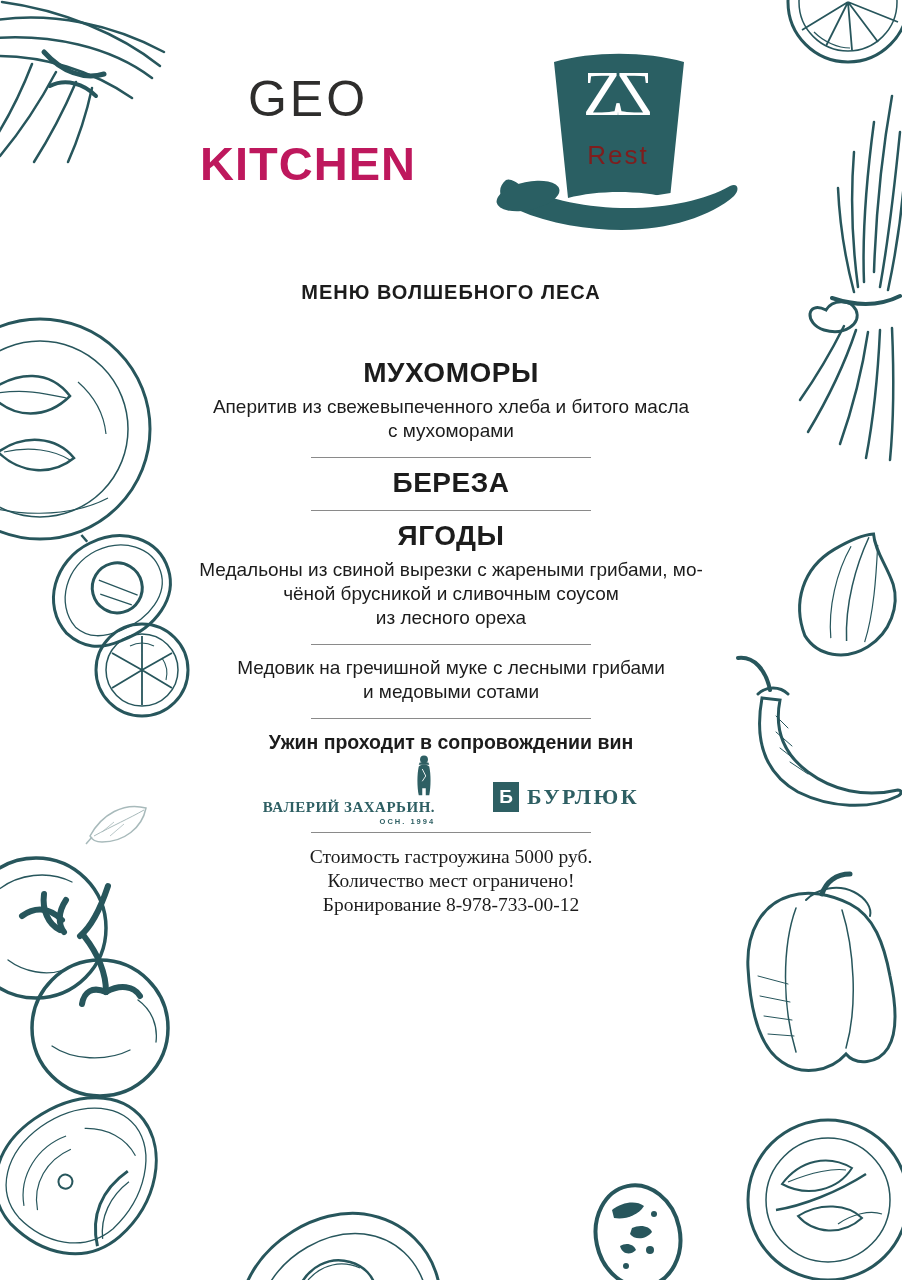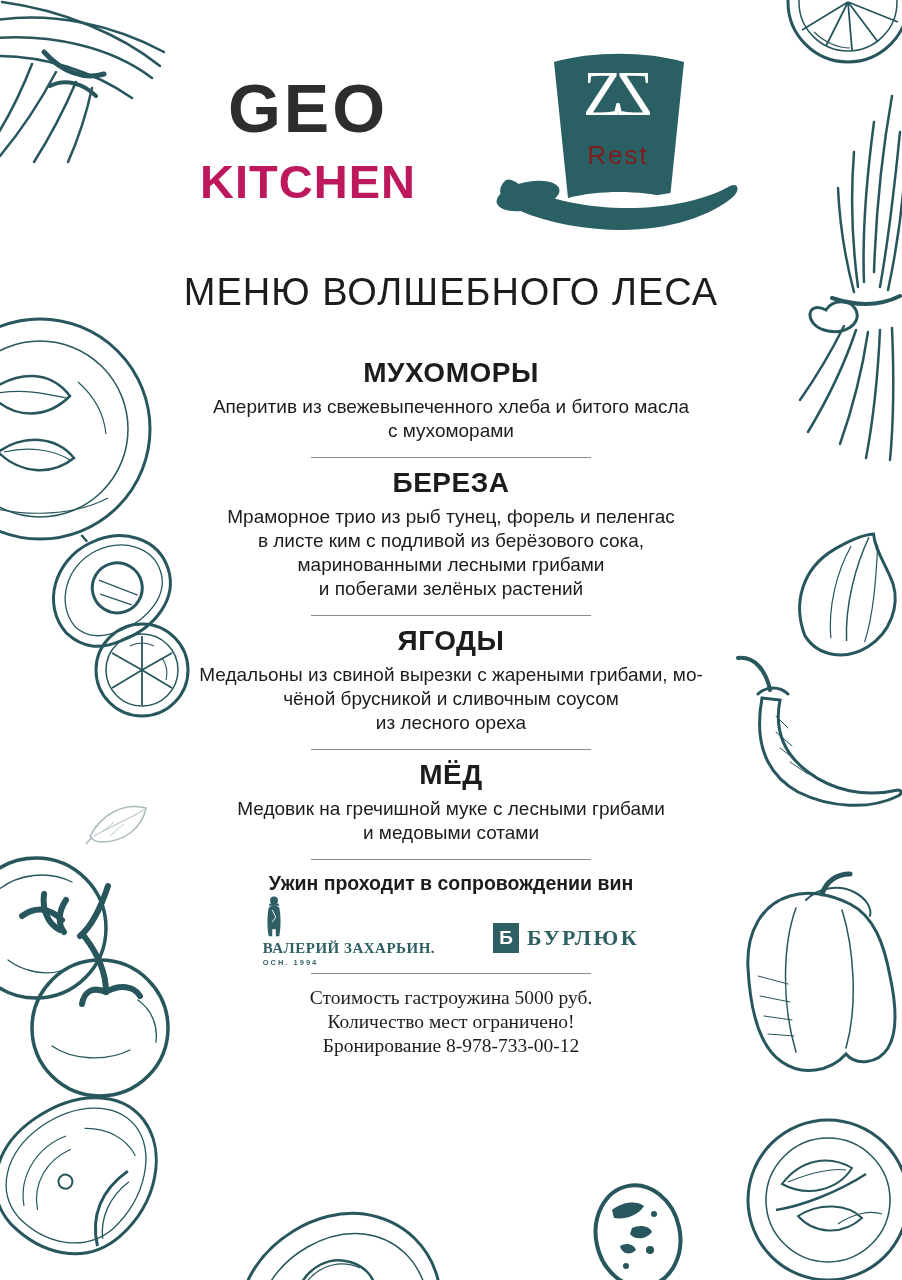--- a/index.html
+++ b/index.html
@@ -5,42 +5,42 @@
   html,body{margin:0;padding:0;}
   body{background:#e8e8e8;font-family:"Liberation Sans","DejaVu Sans",sans-serif;}
   .page{position:relative;width:902px;height:1280px;background:#ffffff;overflow:hidden;margin:0 auto;}
 
   
   .deco{position:absolute;pointer-events:none;}
   .deco svg{display:block;}
 
   
   .geo-logo{position:absolute;left:152px;top:74px;width:312px;text-align:center;line-height:1;}
-  .geo-line{font-size:68px;font-weight:700;letter-spacing:3px;color:#2e2d2c;}
+  .geo-line{font-size:50px;font-weight:400;letter-spacing:3px;color:#2e2d2c;}
   .kitchen-line{font-size:47px;font-weight:800;letter-spacing:1px;color:#be185d;margin-top:16px;}
 
   .hat{position:absolute;left:492px;top:48px;width:252px;height:186px;}
   .hat svg{position:absolute;left:0;top:0;}
   .hat-monogram{position:absolute;left:0;top:14px;width:100%;text-align:center;
     font-family:"Liberation Serif","DejaVu Serif",serif;font-size:64px;line-height:64px;
     color:#ffffff;letter-spacing:-4px;}
   .hat-monogram .mirror{display:inline-block;transform:scaleX(-1);}
   .hat-rest{position:absolute;left:0;top:92px;width:100%;text-align:center;
     font-size:26px;font-weight:400;letter-spacing:2px;color:#7f1d1d;}
 
   
   .menu{position:absolute;top:276px;left:151px;width:600px;text-align:center;color:#1c1c1c;}
-  .menu-title{font-size:38px;line-height:32px;font-weight:400;letter-spacing:1px;margin:0 0 52px;text-align:center;}
+  .menu-title{font-size:20px;line-height:32px;font-weight:700;letter-spacing:1px;margin:0 0 52px;text-align:center;}
   .menu-section h2{font-size:28px;line-height:26px;font-weight:700;letter-spacing:0.5px;margin:12px 0 9px;}
   .menu-section p{font-size:19px;line-height:24px;font-weight:500;margin:0;white-space:pre-line;}
   .divider{width:280px;border:0;border-top:1.5px solid #8a8a8a;margin:14px auto 11px;}
 
   .wine-note{font-size:19.5px;line-height:24px;font-weight:700;margin:0 0 12px;}
   .wine-row{display:flex;justify-content:center;align-items:flex-end;gap:58px;height:60px;}
-  .zakharin{display:flex;flex-direction:column;align-items:flex-start;color:#2e5f63;}
+  .zakharin{display:flex;flex-direction:column;align-items:flex-end;color:#2e5f63;}
   .zakharin-name{font-family:"Liberation Serif","DejaVu Serif",serif;font-weight:700;
     font-size:15px;letter-spacing:0.5px;margin-top:2px;}
   .zakharin-sub{font-size:7.5px;letter-spacing:2px;font-weight:700;margin-top:1px;}
   .burlyuk{display:flex;align-items:center;gap:8px;margin-bottom:14px;}
   .burlyuk-mark{width:26px;height:30px;background:#2e5f63;color:#fff;font-weight:700;
     font-size:19px;display:flex;align-items:center;justify-content:center;}
   .burlyuk-name{color:#2e5f63;font-weight:700;font-size:22px;letter-spacing:2.5px;
     font-family:"Liberation Serif","DejaVu Serif",serif;}
   .wine-divider{margin-top:6px;margin-bottom:12px;}
 
@@ -257,37 +257,32 @@
     <section class="menu-section">
       <h2>МУХОМОРЫ</h2>
       <p>Аперитив из свежевыпеченного хлеба и битого масла
 с мухоморами</p>
       <hr class="divider">
     </section>
 
 
     <section class="menu-section">
       <h2>БЕРЕЗА</h2>
-      <p>Мраморное трио из рыб тунец, форель и пеленгас
-в листе ким с подливой из берёзового сока,
-маринованными лесными грибами
-и побегами зелёных растений</p>
       <hr class="divider">
     </section>
 
     <section class="menu-section">
       <h2>ЯГОДЫ</h2>
       <p>Медальоны из свиной вырезки с жареными грибами, мо-
 чёной брусникой и сливочным соусом
 из лесного ореха</p>
       <hr class="divider">
     </section>
 
     <section class="menu-section">
-      <h2>МЁД</h2>
       <p>Медовик на гречишной муке с лесными грибами
 и медовыми сотами</p>
       <hr class="divider">
     </section>
 
     <p class="wine-note">Ужин проходит в сопровождении вин</p>
 
     <div class="wine-row">
       <div class="zakharin">
         <svg width="22" height="42" viewBox="0 0 24 48">

